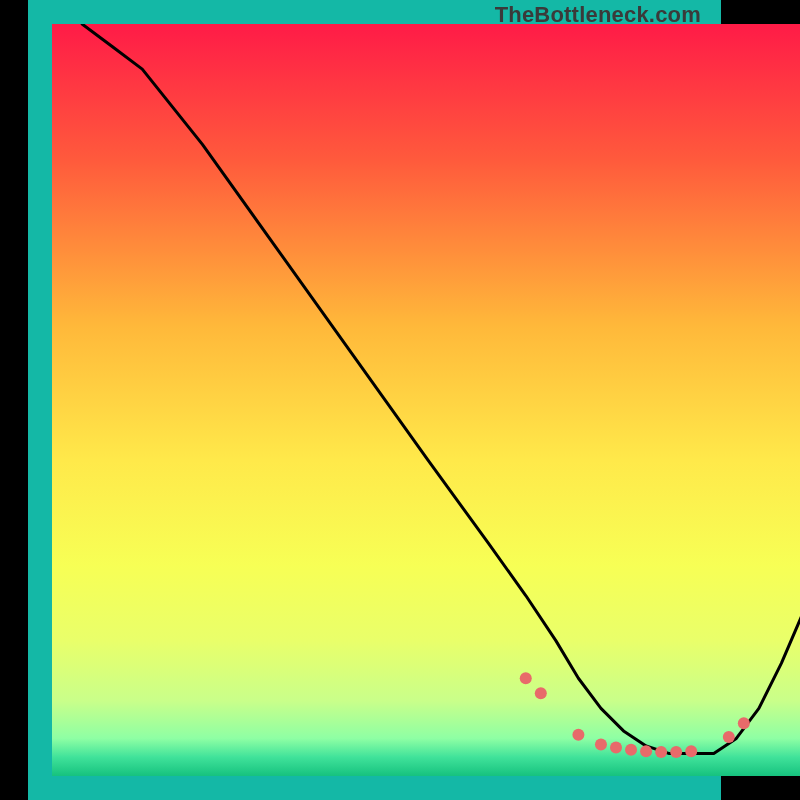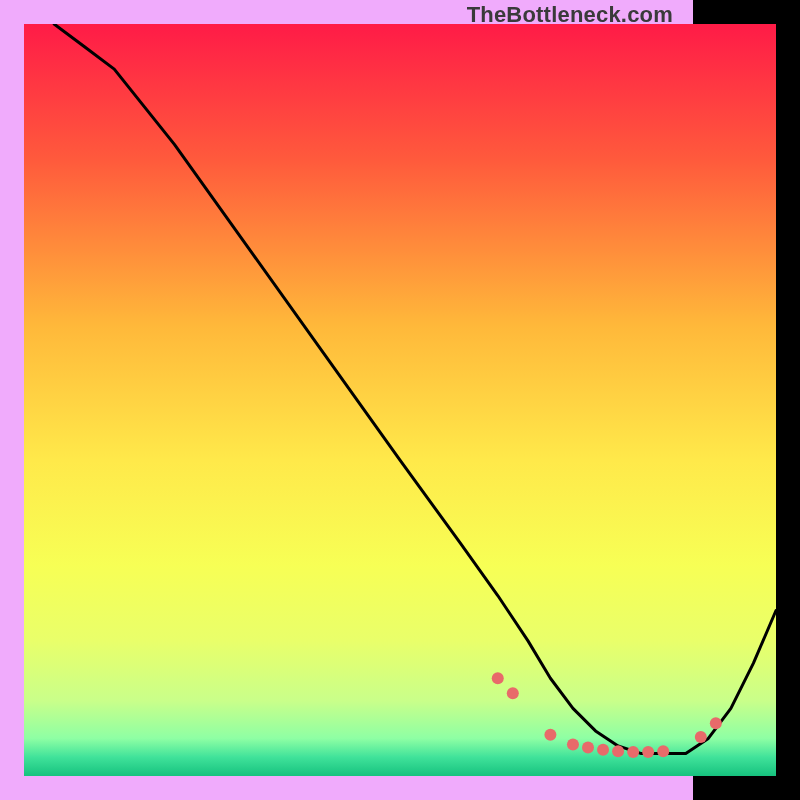--- a/index.html
+++ b/index.html
@@ -1,21 +1,22 @@
 <!DOCTYPE html>
 <html><head>
 <meta charset="utf-8">
 <style>
   * { margin: 0; padding: 0; box-sizing: border-box; }
   html, body { width: 800px; height: 800px; overflow: hidden; background: #000; }
   .frame {
     position: relative;
     width: 693px;
     height: 800px;
-    background: #f0abfc;
+    background: #14b8a6;
+    margin-left: 28px;
   }
   .watermark {
     position: absolute;
     top: 2px;
     right: 20px;
     font-family: Arial, Helvetica, sans-serif;
     font-size: 22px;
     font-weight: 600;
     color: #3a3a3a;
     letter-spacing: 0.2px;

